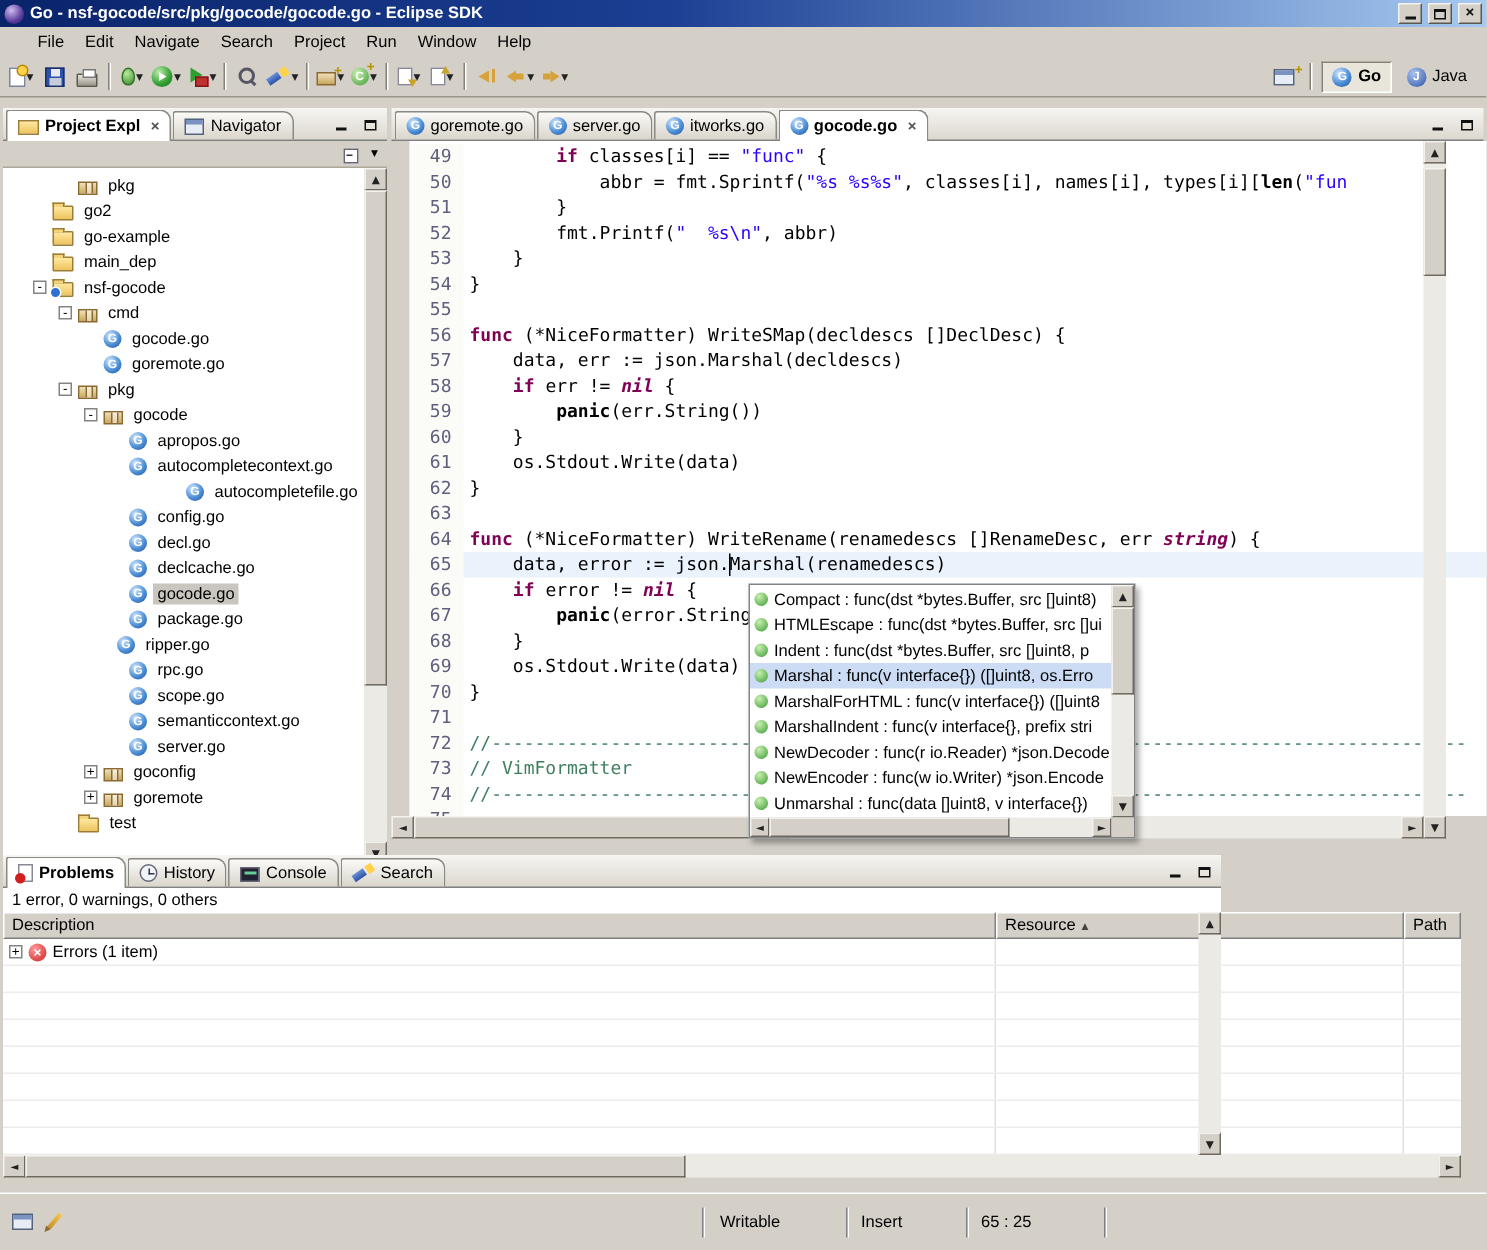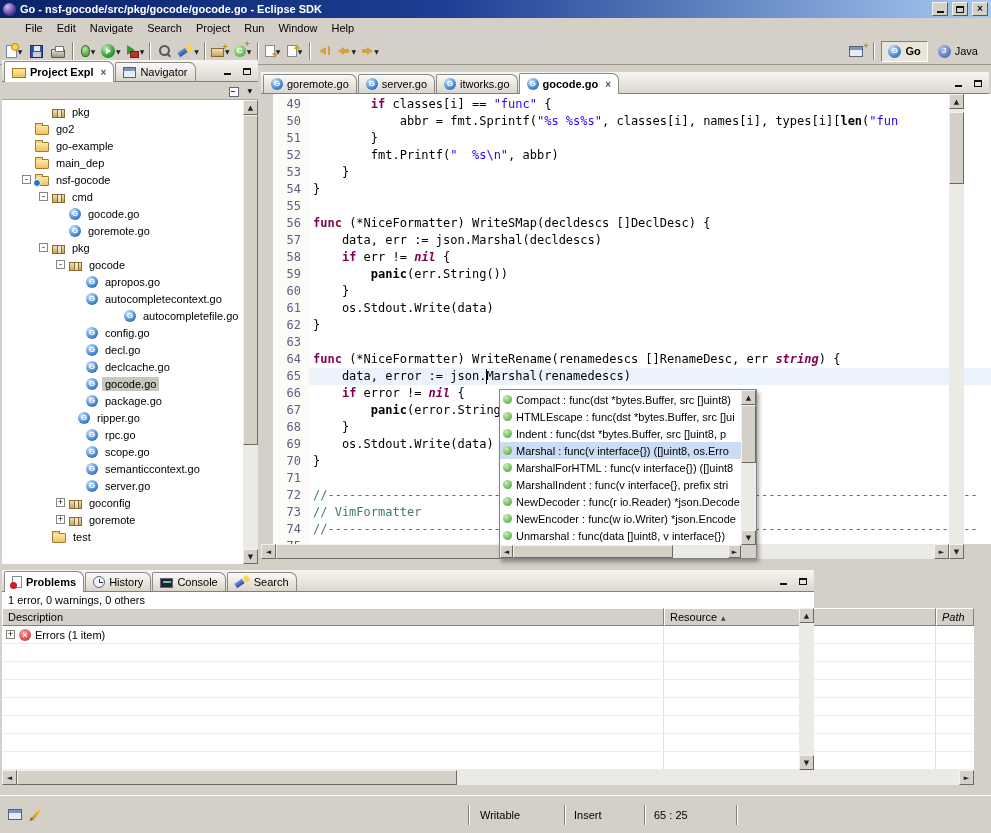--- a/index.html
+++ b/index.html
@@ -117,21 +117,21 @@
   .tabs{position:relative;display:flex;align-items:flex-end;gap:1px;height:22px;padding-left:2px;
     border-bottom:1px solid #808080;background:linear-gradient(#f6f5f1,#dcd8cf);}
   .tab{height:19px;display:flex;align-items:center;gap:4px;padding:0 7px;border:1px solid #898a83;border-bottom:none;
     border-radius:2px 7px 0 0;background:linear-gradient(#fbfaf8,#d9d5cb);white-space:nowrap;}
   .tab.active{background:#fff;height:21px;margin-bottom:-1px;z-index:2;font-weight:bold;}
   .tab .close{font-size:10px;font-weight:bold;color:#555;margin-left:3px;}
   .corner-btns{position:absolute;right:2px;top:3px;display:flex;gap:2px;z-index:5;}
   .mini-btn{width:18px;height:16px;display:flex;align-items:center;justify-content:center;background:transparent;}
 
   
-  #left-panel{left:2px;top:60px;width:256px;height:504px;}
+  #left-panel{left:2px;top:72px;width:256px;height:504px;}
   #left-toolbar{position:absolute;left:0;top:22px;width:100%;height:18px;display:flex;justify-content:flex-end;
     align-items:center;gap:6px;padding-right:6px;border-bottom:1px solid #aca899;background:var(--chrome);}
   #tree{position:absolute;left:0;top:40px;width:241px;height:464px;background:#fff;overflow:hidden;padding-top:3px;}
   .tree-row{height:17px;display:flex;align-items:center;gap:4px;}
   .exp{width:9px;height:9px;flex:none;border:1px solid #848484;background:#fff;font-size:9px;line-height:7px;text-align:center;}
   .exp-sp{width:9px;flex:none;}
   .tree-label{padding:1px 3px;white-space:nowrap;}
   .tree-row.selected .tree-label{background:#c9c5bf;}
 
   
@@ -168,21 +168,21 @@
   #p-hscroll{left:0;bottom:0;top:auto;width:241px;height:13px;}
   #p-hscroll .sb-btn{width:13px;height:13px;}
   #p-corner{position:absolute;right:0;bottom:0;width:15px;height:13px;background:var(--chrome);}
 
   
   #bottom-panel{left:2px;top:570px;width:812px;height:215px;}
   #summary{position:absolute;left:0;top:22px;width:100%;height:16px;background:#fff;line-height:16px;padding-left:6px;}
   #p-header{position:absolute;left:0;top:38px;width:972px;height:18px;display:flex;}
   .hcell{height:18px;background:var(--chrome);border:1px solid;border-color:#fff #808080 #808080 #fff;
     display:flex;align-items:center;gap:4px;padding:0 5px;overflow:hidden;flex:none;}
-  .hcell.fill{flex:1;font-style:italic;}
+  .hcell.fill{flex:1;}
   .sort{font-size:6px;color:#444;}
   #p-rows{position:absolute;left:0;top:56px;width:972px;height:144px;background:#fff;overflow:hidden;}
   .prow{display:flex;height:18px;border-bottom:1px solid #ececec;}
   .pcell{height:100%;border-right:1px solid #e0e0e0;display:flex;align-items:center;gap:4px;padding:0 4px;overflow:hidden;flex:none;}
   .pcell.fill{flex:1;border-right:none;}
   #b-vscroll{right:0;left:auto;top:38px;height:162px;}
   #b-hscroll{left:0;top:200px;width:972px;}
   #b-corner{position:absolute;left:972px;top:200px;width:15px;height:15px;background:var(--chrome);}
 
   

